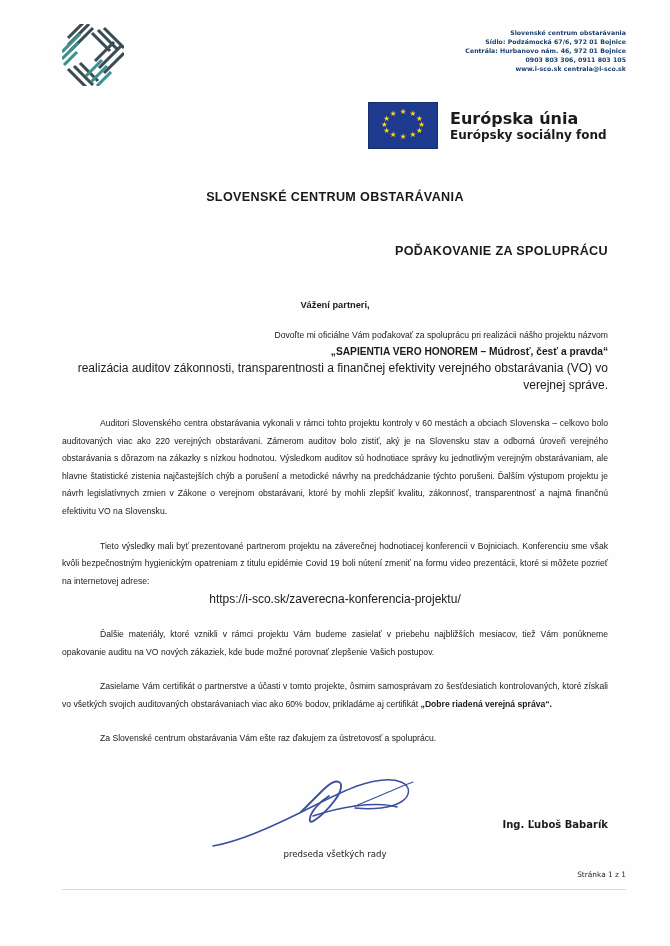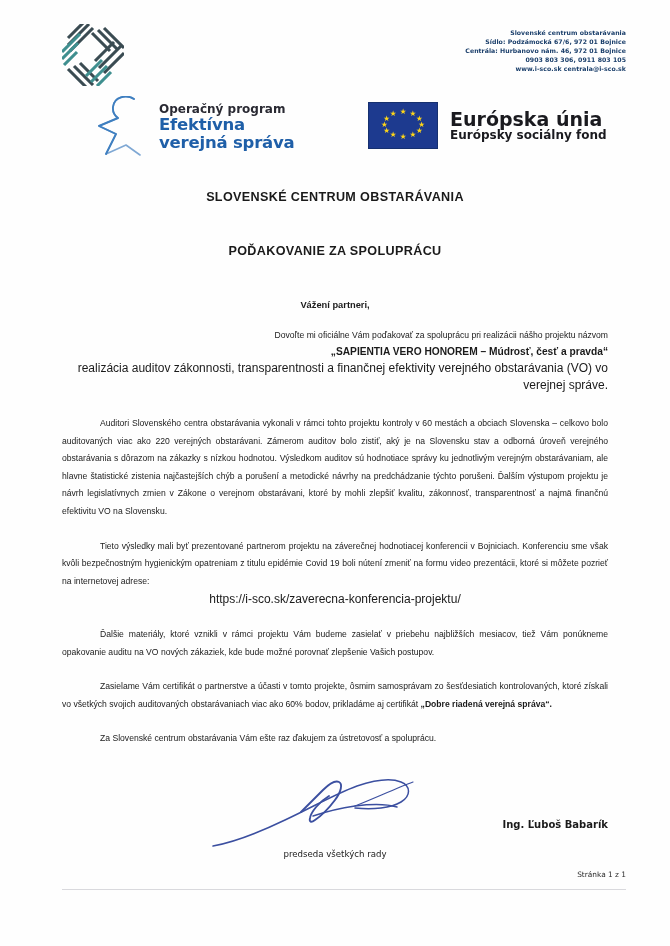--- a/index.html
+++ b/index.html
@@ -122,21 +122,21 @@
   }
   .eu-star {
     position: absolute;
     color: #ffd617;
     font-size: 7.5px;
     line-height: 7.5px;
     transform: translate(-50%, -50%);
   }
   .eu-text .eu-t1 {
     font-family: "DejaVu Sans", sans-serif;
-    font-size: 19px;
+    font-size: 16px;
     font-weight: bold;
     color: #1a1a1f;
     line-height: 20px;
   }
   .eu-text .eu-t2 {
     font-family: "DejaVu Sans", sans-serif;
     font-size: 12px;
     font-weight: bold;
     color: #1a1a1f;
     line-height: 13px;
@@ -147,21 +147,21 @@
     padding: 0 62px 0 62px;
   }
   .doc-title {
     text-align: center;
     font-size: 12.6px;
     font-weight: bold;
     letter-spacing: 0.35px;
     margin-top: 26px;
   }
   .doc-subtitle {
-    text-align: center;
+    text-align: right;
     font-size: 12.6px;
     font-weight: bold;
     letter-spacing: 0.35px;
     margin-top: 40px;
   }
   .salutation {
     text-align: center;
     font-size: 9.3px;
     font-weight: bold;
     margin-top: 42px;
@@ -301,31 +301,20 @@
       <div class="l0">Slovenské centrum obstarávania</div>
       <div class="ln">Sídlo: Podzámocká 67/6, 972 01 Bojnice</div>
       <div class="ln">Centrála: Hurbanovo nám. 46, 972 01 Bojnice</div>
       <div class="ln">0903 803 306, 0911 803 105</div>
       <div class="ln">www.i-sco.sk   centrala@i-sco.sk</div>
     </div>
   </div>
 
   <div class="logo-row2">
 
-    <div class="op-logo">
-      <svg class="op-figure" viewBox="0 0 56 62">
-        <path d="M38 3 C30 -2 18 1 17 11 C16.5 16 19 20 22 22 L3 30 L20 38 L10 58 L30 49 L44 59" fill="none" stroke="#7fa8d4" stroke-width="1.6" stroke-linejoin="round" stroke-linecap="round"></path>
-        <path d="M38 3 C30 -2 18 1 17 11 C16.5 16 19 20 22 22 L3 30 L20 38 L10 58" fill="none" stroke="#3f7fc0" stroke-width="1.9" stroke-linejoin="round" stroke-linecap="round"></path>
-      </svg>
-      <div class="op-text">
-        <div class="op-t1">Operačný program</div>
-        <div class="op-t2">Efektívna</div>
-        <div class="op-t2">verejná správa</div>
-      </div>
-    </div>
 
     <div class="eu-logo">
       <div class="eu-flag">
         <span class="eu-star" style="left:50%;   top:21%;">★</span>
         <span class="eu-star" style="left:64.5%; top:25%;">★</span>
         <span class="eu-star" style="left:74%;   top:34.5%;">★</span>
         <span class="eu-star" style="left:77.5%; top:48%;">★</span>
         <span class="eu-star" style="left:74%;   top:61.5%;">★</span>
         <span class="eu-star" style="left:64.5%; top:71%;">★</span>
         <span class="eu-star" style="left:50%;   top:75%;">★</span>

